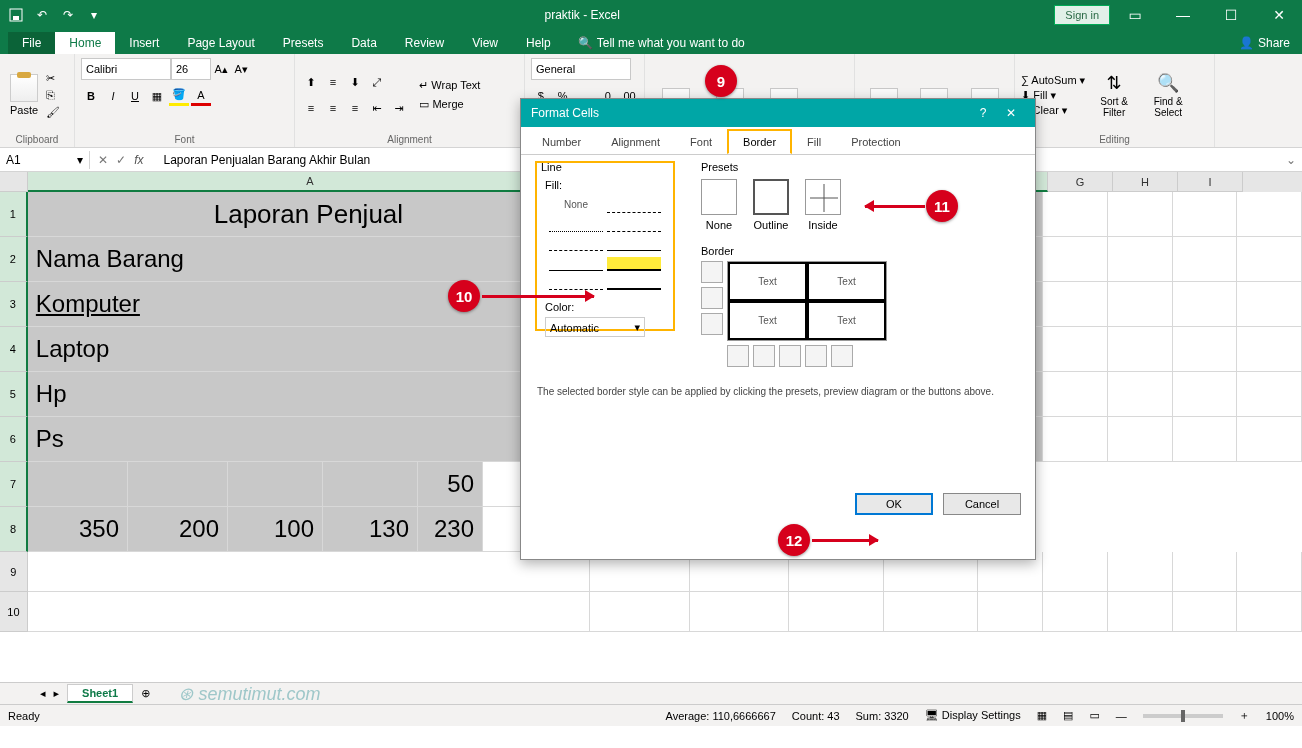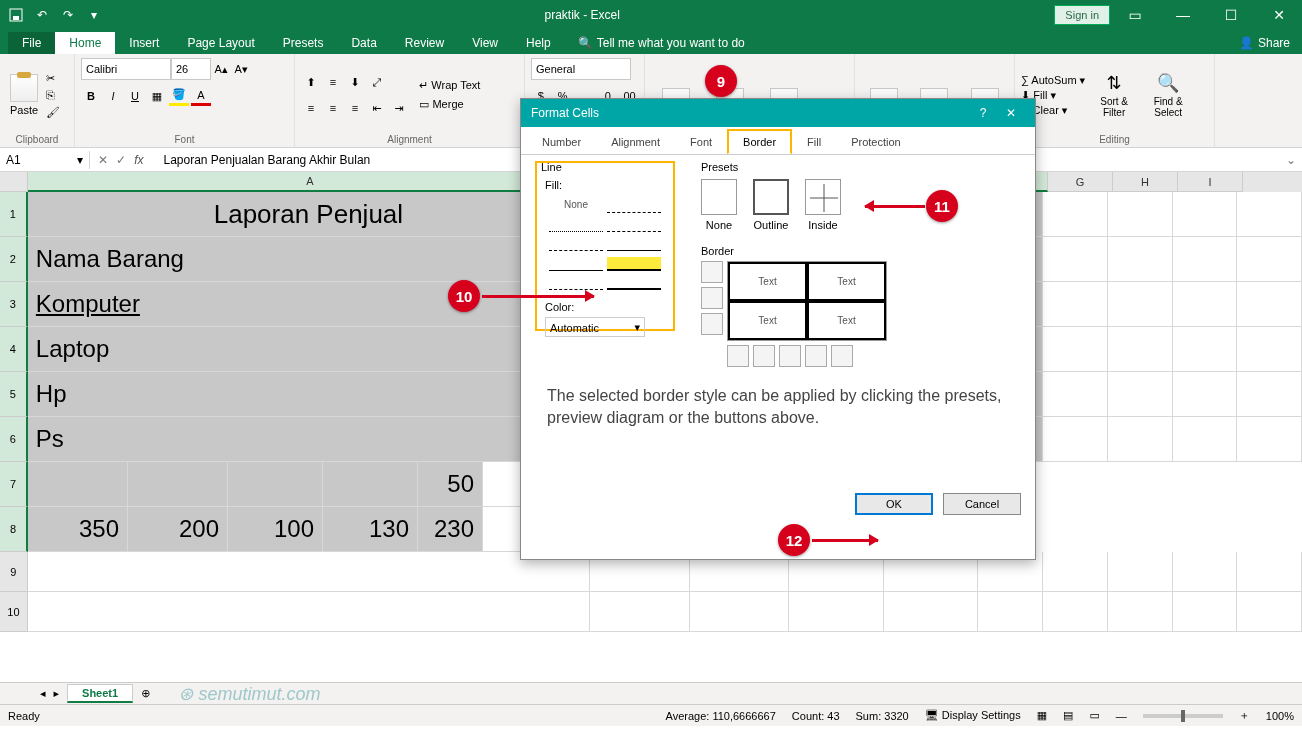--- a/index.html
+++ b/index.html
@@ -103,21 +103,21 @@
 .preset-btns { display:flex; gap:16px; margin-top:6px; }
 .preset-b { display:flex; flex-direction:column; align-items:center; gap:4px; }
 .preset-icon { width:36px; height:36px; border:1px solid #999; background:#fff; }
 .border-preview-box { position:absolute; left:180px; top:90px; }
 .bp-wrap { display:flex; gap:4px; margin-top:4px;}
 .bp-side-btns { display:flex; flex-direction:column; gap:4px; }
 .bp-btn { width:22px; height:22px; border:1px solid #aaa; background:#f4f4f4; }
 .bp-preview { width:160px; height:80px; border:1px solid #999; display:grid; grid-template-columns:1fr 1fr; grid-template-rows:1fr 1fr;}
 .bp-cell { border:2px solid #000; display:flex; align-items:center; justify-content:center; font-size:10px; color:#555;}
 .bp-bottom-btns { display:flex; gap:4px; margin-top:4px; margin-left:26px;}
-.dlg-hint { position:absolute; left:26px; top:230px; width:480px; font-size:16px; color:#444; line-height:1.4;}
+.dlg-hint { position:absolute; left:16px; top:230px; width:480px; font-size:10px; color:#444; line-height:1.4;}
 .dlg-buttons { position:absolute; bottom:10px; right:14px; display:flex; gap:10px; }
 .dlg-buttons button { width:78px; height:22px; border:1px solid #888; background:#e8e8e8; font-size:11px; }
 .dlg-buttons button.primary { border:2px solid #0078d4; }
 
 
 .callout { position: absolute; width: 32px; height: 32px; border-radius: 50%; background: #d6001c; color:#fff; display:flex; align-items:center; justify-content:center; font-weight:bold; font-size:15px; z-index:100; box-shadow:0 1px 3px rgba(0,0,0,.4);}
 .arrow { position:absolute; height:3px; background:#d6001c; z-index:99; }
 .arrow::after { content:''; position:absolute; right:-1px; top:-5px; border-left:10px solid #d6001c; border-top:6px solid transparent; border-bottom:6px solid transparent;}
 .arrow.left::after { left:-1px; right:auto; border-left:none; border-right:10px solid #d6001c;}
 

